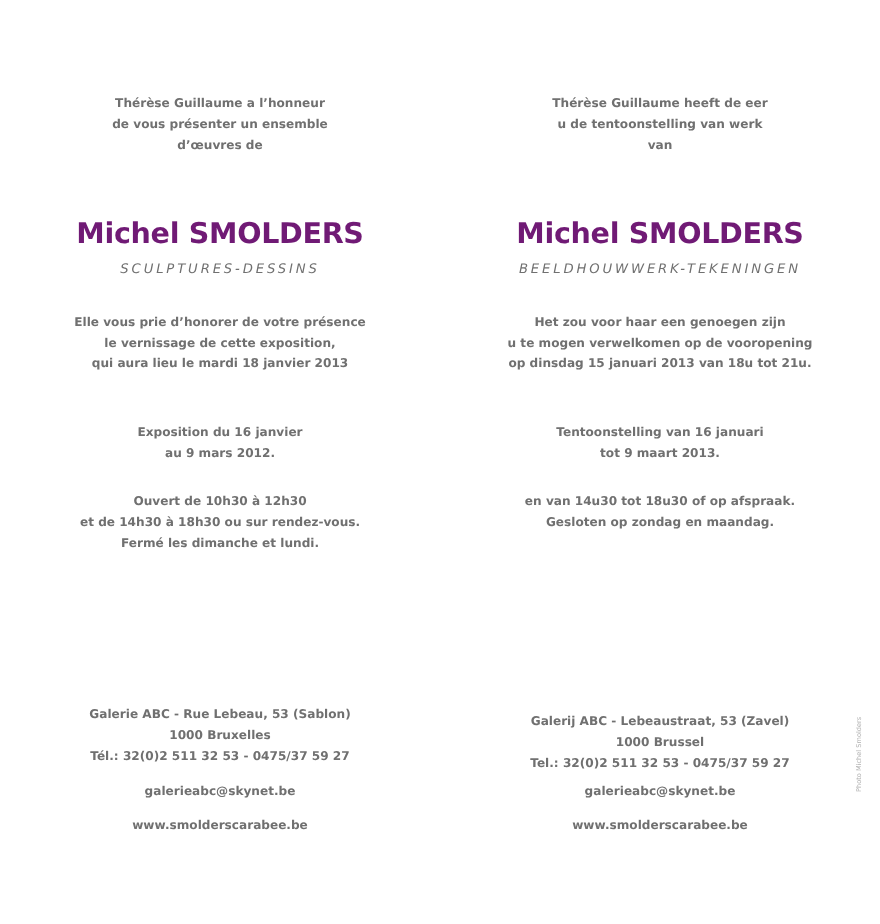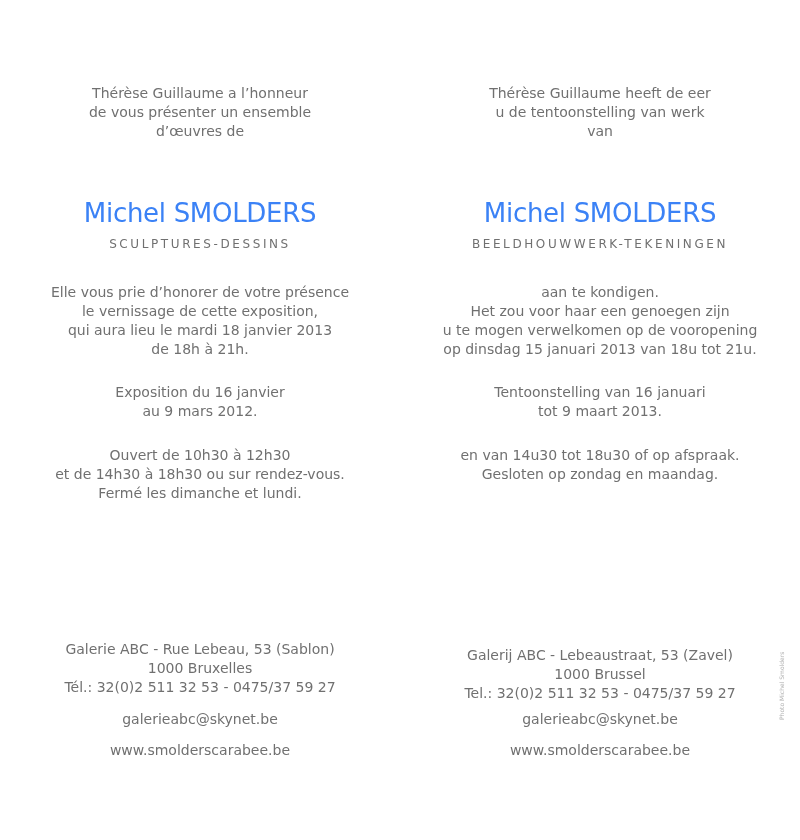--- a/index.html
+++ b/index.html
@@ -2,44 +2,43 @@
 <html><head>
 <meta charset="utf-8">
 <style>
   html, body { margin:0; padding:0; }
   body { width:800px; height:840px; background:#ffffff; position:relative; overflow:hidden;
          font-family:"DejaVu Sans", sans-serif; color:#707070; }
   .col { position:absolute; top:0; width:380px; text-align:center; }
   .col.fr { left:10px; }
   .col.nl { left:410px; }
   .blk { position:absolute; left:0; width:100%; text-align:center; }
-  .line { display:block; font-size:14px; line-height:19px; white-space:nowrap; }
-  .name { font-size:26px; line-height:30px; font-weight:normal; color:#3b82f6; display:block; letter-spacing:-0.3px; }
-  .sub { font-size:12px; line-height:16px; letter-spacing:2.6px; display:block; margin-top:8px; }
+  .line { display:block; font-size:11px; line-height:19px; white-space:nowrap;font-weight:bold; }
+  .name { font-size:26px; line-height:30px; font-weight:bold; color:#701a75; display:block; letter-spacing:-0.3px; }
+  .sub { font-size:12px; line-height:16px; letter-spacing:2.6px; display:block; margin-top:8px;font-style:italic; }
   .credit { position:absolute; left:778px; top:720px; transform:rotate(-90deg); transform-origin:left top;
             font-size:6px; color:#b0b0b0; white-space:nowrap; }
 </style>
 </head>
 <body>
 
 <div class="col fr">
   <div class="blk" style="top:84px">
     <span class="line">Thérèse Guillaume a l’honneur</span>
     <span class="line">de vous présenter un ensemble</span>
     <span class="line">d’œuvres de</span>
   </div>
   <div class="blk" style="top:198px">
     <span class="name">Michel SMOLDERS</span>
     <span class="sub">SCULPTURES-DESSINS</span>
   </div>
   <div class="blk" style="top:283px">
     <span class="line">Elle vous prie d’honorer de votre présence</span>
     <span class="line">le vernissage de cette exposition,</span>
     <span class="line">qui aura lieu le mardi 18 janvier 2013</span>
-    <span class="line">de 18h à 21h.</span>
   </div>
   <div class="blk" style="top:383px">
     <span class="line">Exposition du 16 janvier</span>
     <span class="line">au 9 mars 2012.</span>
   </div>
   <div class="blk" style="top:446px">
     <span class="line">Ouvert de 10h30 à 12h30</span>
     <span class="line">et de 14h30 à 18h30 ou sur rendez-vous.</span>
     <span class="line">Fermé les dimanche et lundi.</span>
   </div>
@@ -60,21 +59,20 @@
   <div class="blk" style="top:84px">
     <span class="line">Thérèse Guillaume heeft de eer</span>
     <span class="line">u de tentoonstelling van werk</span>
     <span class="line">van</span>
   </div>
   <div class="blk" style="top:198px">
     <span class="name">Michel SMOLDERS</span>
     <span class="sub">BEELDHOUWWERK-TEKENINGEN</span>
   </div>
   <div class="blk" style="top:283px">
-    <span class="line">aan te kondigen.</span>
     <span class="line">Het zou voor haar een genoegen zijn</span>
     <span class="line">u te mogen verwelkomen op de vooropening</span>
     <span class="line">op dinsdag 15 januari 2013 van 18u tot 21u.</span>
   </div>
   <div class="blk" style="top:383px">
     <span class="line">Tentoonstelling van 16 januari</span>
     <span class="line">tot 9 maart 2013.</span>
   </div>
   <div class="blk" style="top:446px">
     <span class="line">en van 14u30 tot 18u30 of op afspraak.</span>

